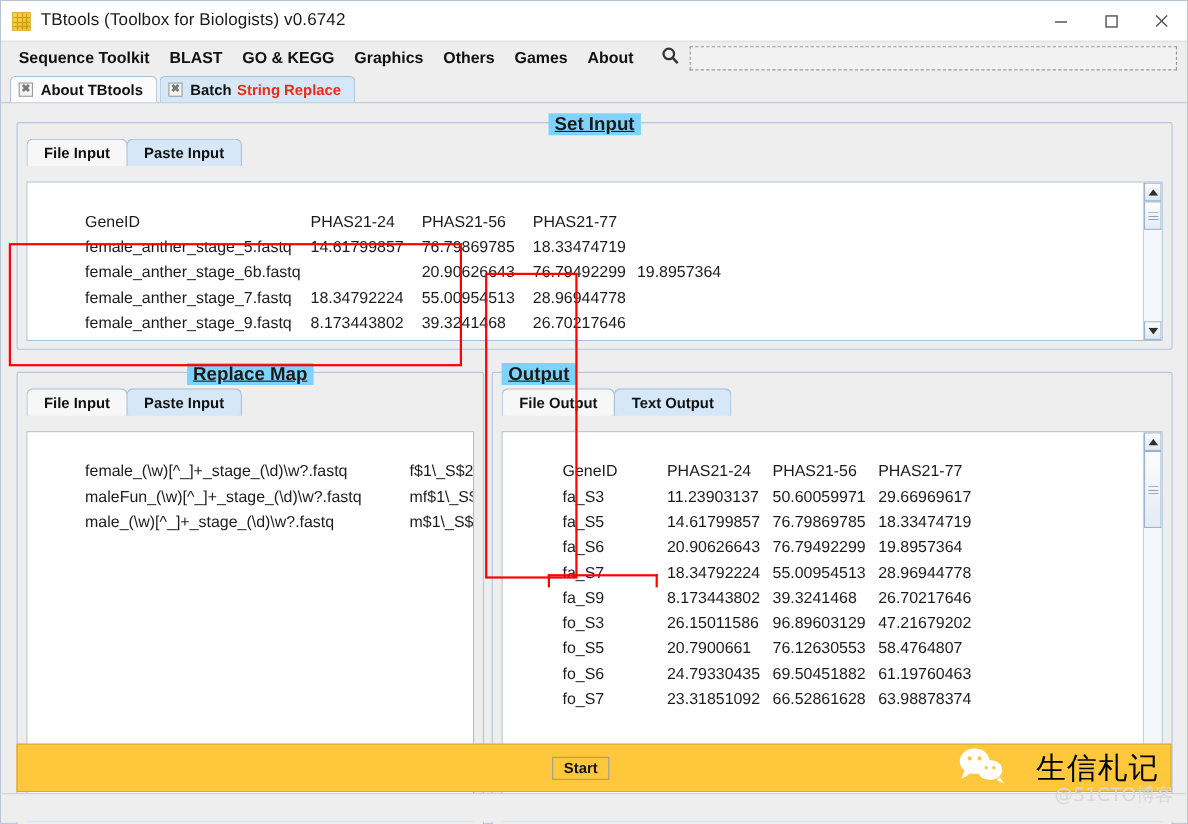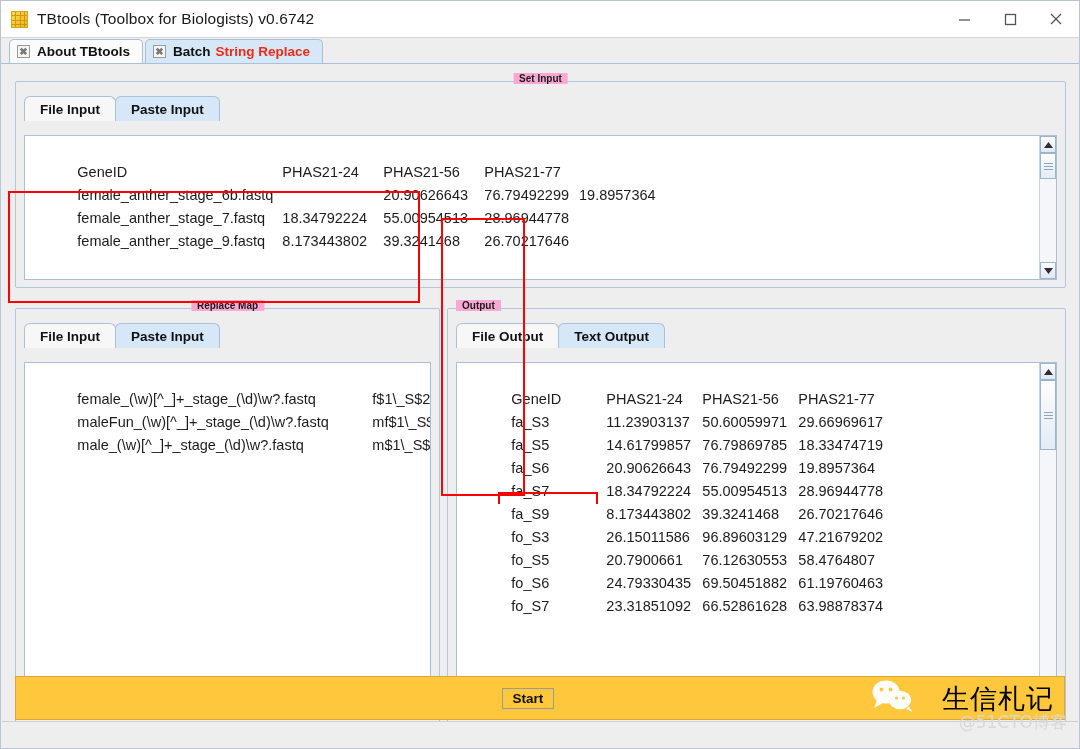--- a/index.html
+++ b/index.html
@@ -158,26 +158,27 @@
   .group {
     position: relative;
     border: 1px solid #b3c6de;
     border-radius: 2px;
     background: #eeeeee;
     box-sizing: border-box;
   }
   .group > .group-title {
     position: absolute;
     top: -9px;
-    font-size: 10px;
+    font-size: 17px;
     font-weight: bold;
     color: #1a1a1a;
-    background: #f9a8d4;
+    background: #7dd3fc;
     padding: 0 6px;
     white-space: nowrap;
+    text-decoration: underline;
   }
   .group.center > .group-title { left: 50%; transform: translateX(-50%); }
   .group.left > .group-title { left: 8px; }
 
   
   .itabs {
     display: flex;
     align-items: flex-end;
     height: 25px;
     padding-left: 8px;
@@ -363,20 +364,38 @@
       </div>
       <div class="win-btn close">
         <svg width="14" height="14" viewBox="0 0 14 14">
             <line x1="2" y1="2" x2="12" y2="12" stroke="currentColor" stroke-width="1.3"></line>
             <line x1="12" y1="2" x2="2" y2="12" stroke="currentColor" stroke-width="1.3"></line>
           </svg>
       </div>
     </div>
   </div>
 
+  <div class="menubar">
+    <div class="menu-item">Sequence Toolkit</div>
+    <div class="menu-item">BLAST</div>
+    <div class="menu-item">GO &amp; KEGG</div>
+    <div class="menu-item">Graphics</div>
+    <div class="menu-item">Others</div>
+    <div class="menu-item">Games</div>
+    <div class="menu-item">About</div>
+    <div class="search-area">
+      <span class="search-icon">
+        <svg width="17" height="17" viewBox="0 0 17 17">
+          <circle cx="7" cy="7" r="4.8" fill="none" stroke="#333" stroke-width="2"></circle>
+          <line x1="10.6" y1="10.6" x2="15" y2="15.4" stroke="#333" stroke-width="2.2"></line>
+        </svg>
+      </span>
+      <div class="search-box" title=""></div>
+    </div>
+  </div>
 
   <div class="tabstrip">
     <div class="wtab">
       <span class="tab-close">✖</span>
       <span>About TBtools</span>
     </div>
     <div class="wtab active">
       <span class="tab-close">✖</span>
       <span>Batch</span>
       <span class="tab-label-red">String Replace</span>
@@ -390,20 +409,23 @@
 
       <div class="itabs" style="margin-top:14px;">
         <div class="itab">File Input</div>
         <div class="itab active">Paste Input</div>
       </div>
 
       <div class="pane-wrap" style="position:absolute;left:8px;right:8px;top:53px;bottom:7px;">
         <div class="pane">
           <div class="trow">
             <span class="c0">GeneID</span><span class="c1">PHAS21-24</span><span class="c2">PHAS21-56</span><span class="c3">PHAS21-77</span>
+          </div>
+          <div class="trow">
+            <span class="c0">female_anther_stage_5.fastq</span><span class="c1">14.61799857</span><span class="c2">76.79869785</span><span class="c3">18.33474719</span>
           </div>
           <div class="trow">
             <span class="c0">female_anther_stage_6b.fastq</span><span class="c1"></span><span class="c2">20.90626643</span><span class="c3">76.79492299</span><span class="c3" style="padding-left:10px;">19.8957364</span>
           </div>
           <div class="trow">
             <span class="c0">female_anther_stage_7.fastq</span><span class="c1">18.34792224</span><span class="c2">55.00954513</span><span class="c3">28.96944778</span>
           </div>
           <div class="trow">
             <span class="c0">female_anther_stage_9.fastq</span><span class="c1">8.173443802</span><span class="c2">39.3241468</span><span class="c3">26.70217646</span>
           </div>

